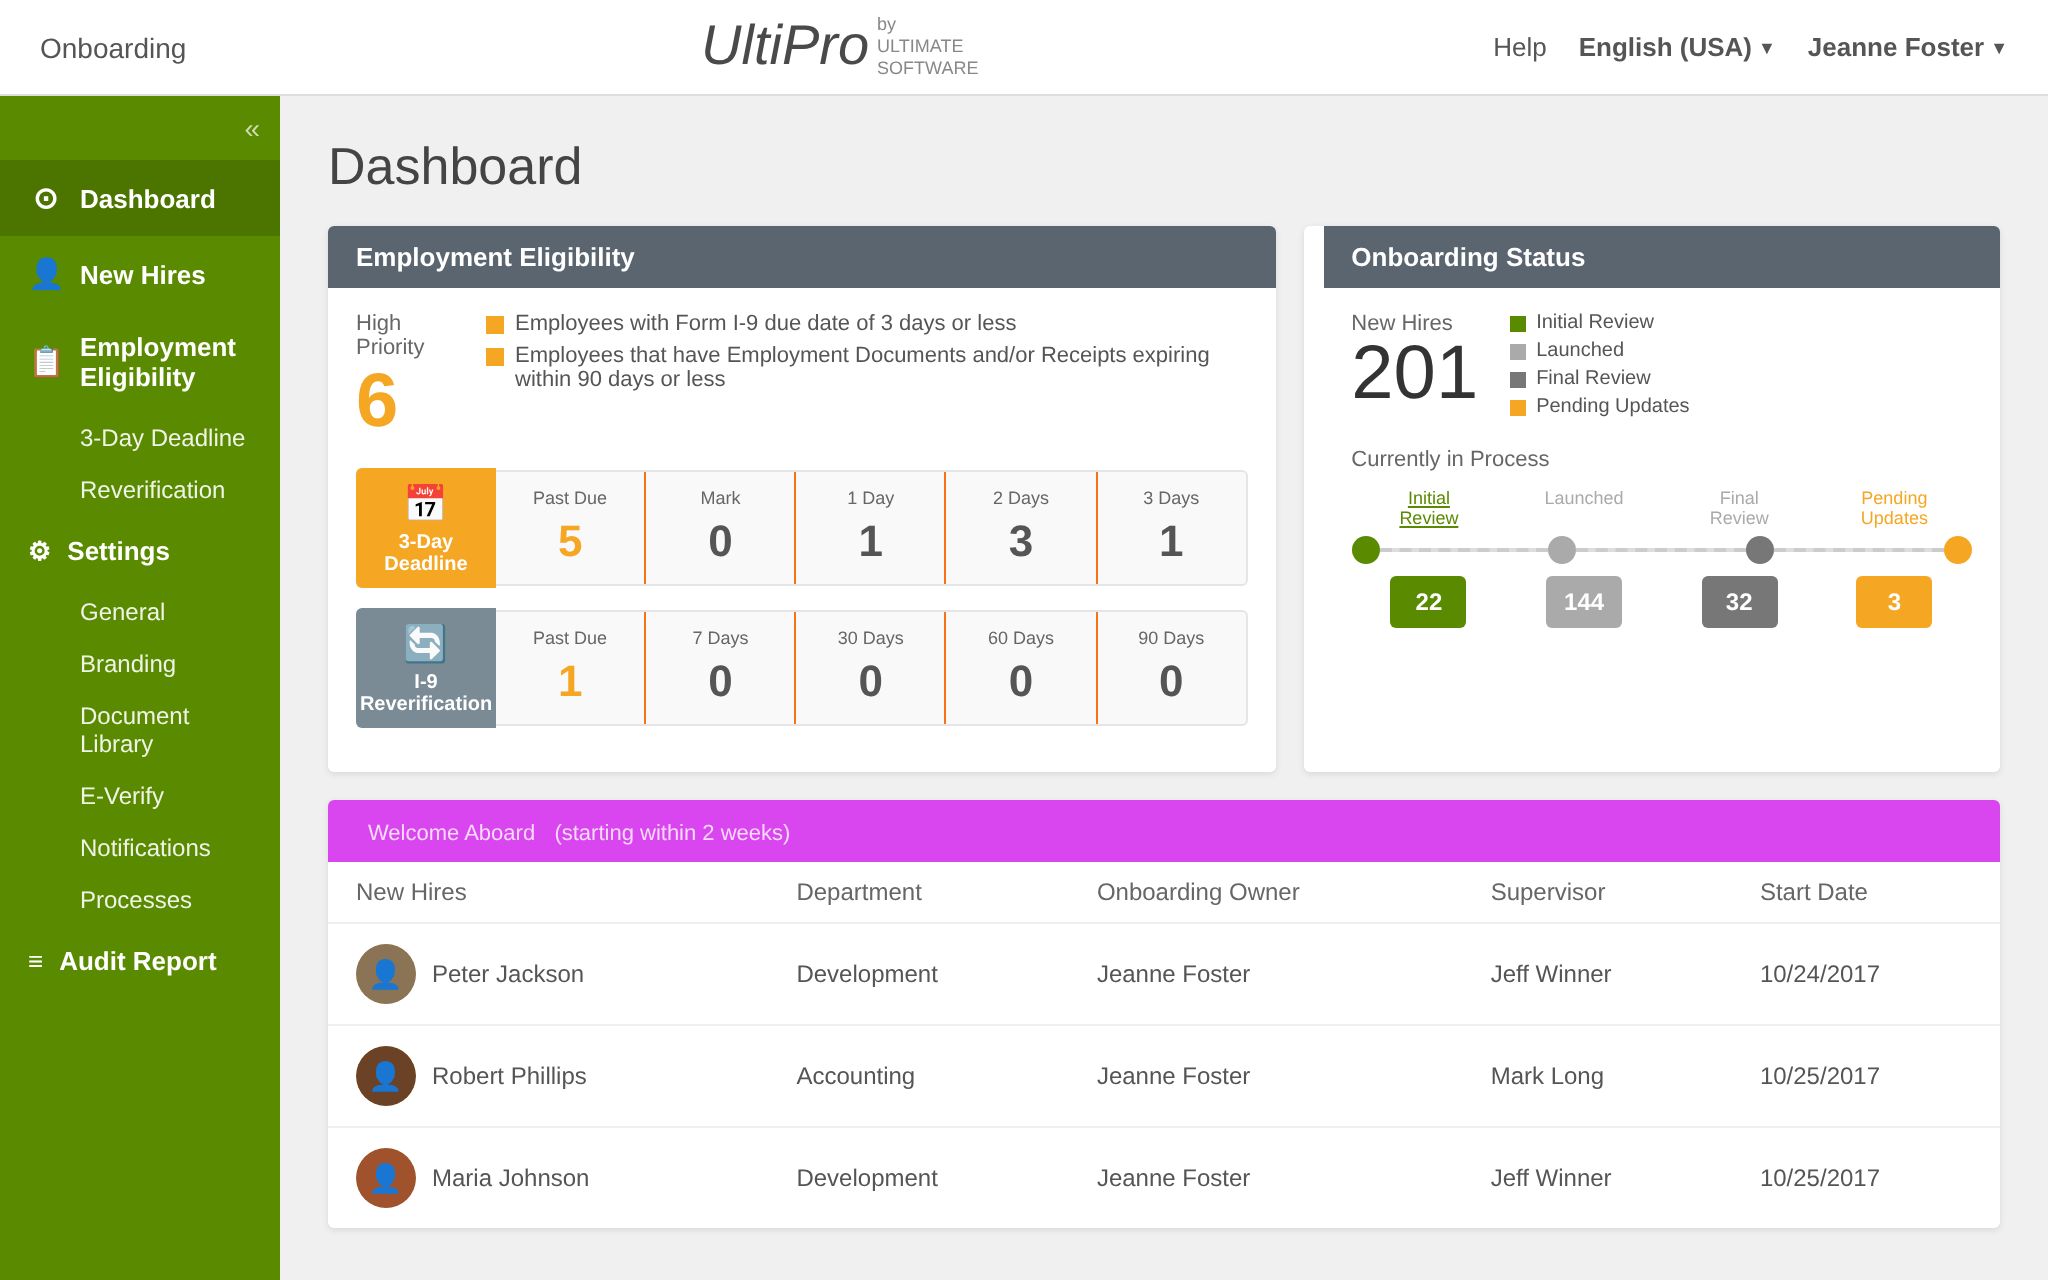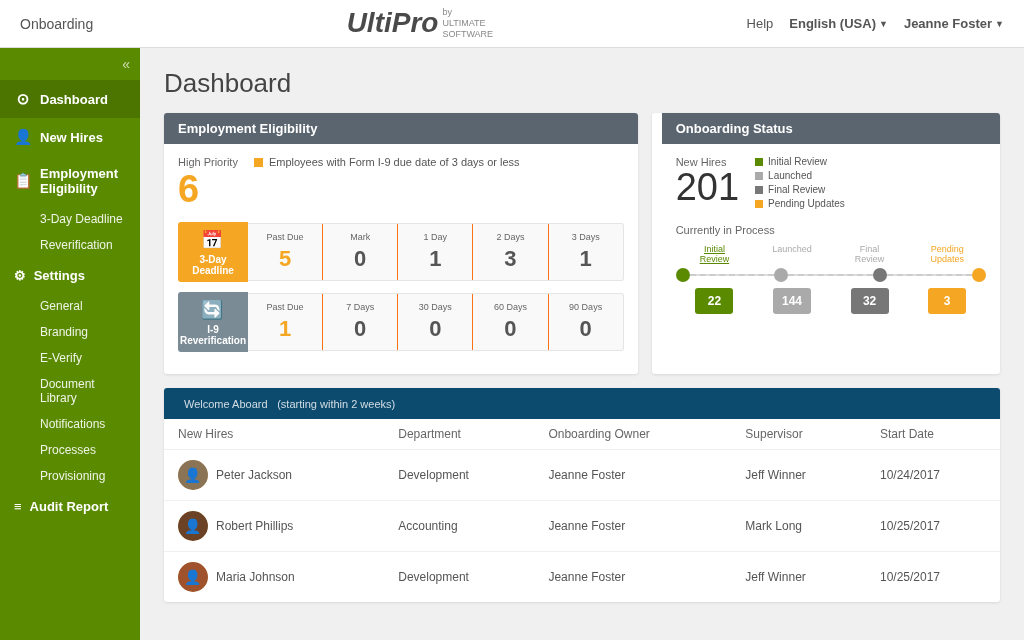--- a/index.html
+++ b/index.html
@@ -11,21 +11,21 @@
       display: flex;
       align-items: center;
       justify-content: space-between;
       padding: 0 20px;
       height: 48px;
       border-bottom: 1px solid #ddd;
       flex-shrink: 0;
     }
     .top-header-left { color: #555; font-size: 14px; }
     .top-header-logo { display: flex; align-items: center; gap: 4px; }
-    .logo-ultipro { font-size: 28px; font-weight: bold; color: #4a4a4a; font-style: italic; }
+    .logo-ultipro { font-size: 28px; font-weight: normal; color: #4a4a4a; font-style: italic; }
     .logo-sub { font-size: 9px; color: #888; line-height: 1.2; }
     .top-header-right { display: flex; align-items: center; gap: 16px; color: #555; font-size: 13px; }
     .top-header-right span { cursor: pointer; }
     .top-header-right .dropdown-trigger { display: flex; align-items: center; gap: 3px; font-weight: bold; }
     .caret { font-size: 9px; }
 
     
     .main-layout { display: flex; flex: 1; overflow: hidden; }
 
     
@@ -172,21 +172,21 @@
     .process-badges { display: flex; justify-content: space-around; }
     .process-badge { width: 38px; height: 26px; border-radius: 3px; display: flex; align-items: center; justify-content: center; color: #fff; font-size: 12px; font-weight: bold; }
     .process-badge.green { background: #5a8a00; }
     .process-badge.gray { background: #aaa; }
     .process-badge.dark-gray { background: #777; }
     .process-badge.orange { background: #f5a623; }
 
     
     .welcome-card { background: #fff; border-radius: 3px; box-shadow: 0 1px 3px rgba(0,0,0,0.1); overflow: hidden; }
     .welcome-header {
-      background: #0c4a6e;
+      background: #d946ef;
       color: #fff;
       padding: 8px 14px;
       font-size: 13px;
       font-weight: bold;
     }
     .welcome-header span { font-weight: normal; font-size: 11px; color: rgba(255,255,255,0.8); margin-left: 6px; }
     .welcome-table { width: 100%; border-collapse: collapse; }
     .welcome-table th { padding: 8px 14px; text-align: left; font-size: 12px; color: #666; font-weight: normal; border-bottom: 1px solid #eee; }
     .welcome-table td { padding: 10px 14px; font-size: 12px; color: #555; border-bottom: 1px solid #f0f0f0; vertical-align: middle; }
     .welcome-table tr:last-child td { border-bottom: none; }
@@ -241,25 +241,24 @@
     </div>
     <div class="sidebar-sub-item">3-Day Deadline</div>
     <div class="sidebar-sub-item">Reverification</div>
 
     <div class="sidebar-section-label">
       <span class="icon">⚙</span>
       <span>Settings</span>
     </div>
     <div class="sidebar-sub-item">General</div>
     <div class="sidebar-sub-item">Branding</div>
+    <div class="sidebar-sub-item">Document Library</div>
     <div class="sidebar-sub-item">E-Verify</div>
-    <div class="sidebar-sub-item">Document Library</div>
     <div class="sidebar-sub-item">Notifications</div>
     <div class="sidebar-sub-item">Processes</div>
-    <div class="sidebar-sub-item">Provisioning</div>
 
     <div class="sidebar-section-label">
       <span class="icon">≡</span>
       <span>Audit Report</span>
     </div>
   </div>
 
   <div class="content-area">
     <h1 class="page-title">Dashboard</h1>
 
@@ -270,20 +269,24 @@
         <div class="card-body">
           <div class="high-priority-row">
             <div>
               <div class="high-priority-label">High Priority</div>
               <div class="high-priority-number">6</div>
             </div>
             <ul class="bullet-list">
               <li>
                 <span class="bullet-sq"></span>
                 <span>Employees with Form I-9 due date of 3 days or less</span>
+              </li>
+              <li>
+                <span class="bullet-sq"></span>
+                <span>Employees that have Employment Documents and/or Receipts expiring within 90 days or less</span>
               </li>
             </ul>
           </div>
 
           <div class="row-card">
             <div class="row-card-label orange">
               <span class="icon">📅</span>
               <span>3-Day<br>Deadline</span>
             </div>
             <div class="row-card-stats">

